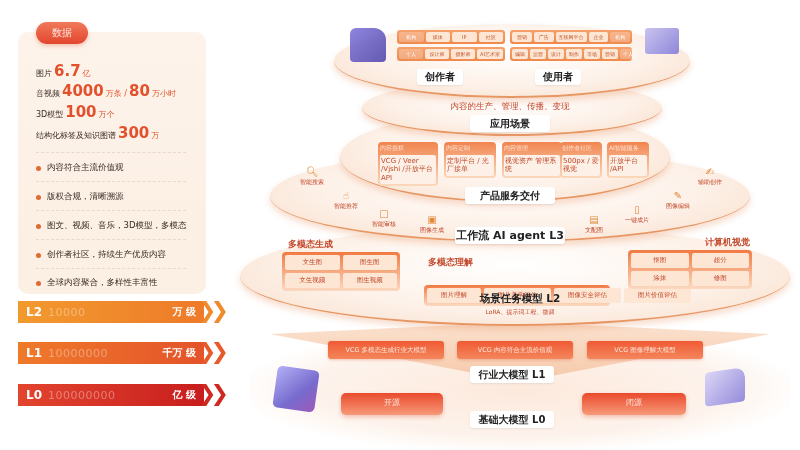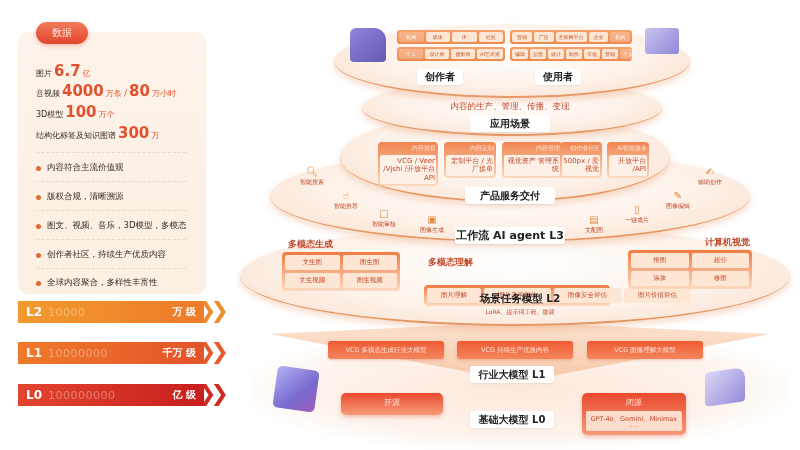--- a/index.html
+++ b/index.html
@@ -17,21 +17,21 @@
 .level{left:18px;width:186px;height:22px;display:flex;align-items:center;padding:0 8px;color:#fff;font-weight:bold;font-size:12px}
 .level .num{color:rgba(255,255,255,.35);font-weight:normal;margin-left:6px;font-size:11px;letter-spacing:.5px}
 .level .scale{margin-left:auto;font-size:10px}
 .chev{font-size:22px;font-weight:bold;line-height:1;letter-spacing:-6px}
 
 .ellipse{border-radius:50%;background:radial-gradient(ellipse at 50% 40%,#fff 0%,#fdf1e8 55%,#f8dcc8 100%);box-shadow:0 4px 6px rgba(226,120,60,.25);border-bottom:2px solid #e79763}
 .label-plate{background:#fff;border-radius:3px;font-weight:bold;font-size:10px;color:#222;display:flex;align-items:center;justify-content:center;box-shadow:0 1px 2px rgba(0,0,0,.08)}
 .tag-row{display:flex;gap:2px;padding:2px;background:linear-gradient(180deg,#f5a06b,#ef8a4e);border-radius:3px}
 .tag-row .t{background:#fde6d4;color:#c2562a;font-size:5px;padding:2px 3px;border-radius:2px;white-space:nowrap;flex:1;text-align:center}
 .tag-row .lead{background:rgba(255,255,255,.25);color:#fff}
-.prod{background:linear-gradient(180deg,#f18550,#fbd8bc);border-radius:4px;padding:2px;text-align:right}
+.prod{background:linear-gradient(180deg,#f18550,#fbd8bc);border-radius:4px;padding:2px;text-align:left}
 .prod .h{font-size:6px;color:#fde3d4;margin-bottom:2px}
 .prod .b{background:#fdf0e6;border-radius:2px;font-size:7px;color:#c2482a;line-height:1.2;padding:2px 1px}
 .wf{font-size:6px;color:#c2482a;text-align:center;white-space:nowrap}
 .wf .ic{display:block;font-size:10px;color:#e28a3a;margin-bottom:1px}
 .sec-title{font-size:9px;color:#c2482a;font-weight:bold;white-space:nowrap}
 .box{background:linear-gradient(180deg,#f17a42,#fbd9c0);border-radius:4px;padding:3px;display:grid;gap:3px}
 .box .c{background:#fde6d4;color:#c2482a;font-size:6.5px;text-align:center;padding:3px 14px;border-radius:2px;white-space:nowrap}
 .l1btn{height:18px;background:linear-gradient(180deg,#ef5a34,#f4865c);border-radius:3px;color:#fde8dc;font-size:6.5px;display:flex;align-items:center;justify-content:center;box-shadow:0 1px 3px rgba(220,70,40,.3)}
 .l0card{background:linear-gradient(180deg,#ea4a2e,#f69a78);border-radius:5px;padding:4px;text-align:center;box-shadow:0 2px 4px rgba(220,70,40,.3)}
 .l0card .h{color:#fde8dc;font-size:8px;margin-bottom:3px}
@@ -208,26 +208,25 @@
 <div class="abs box" style="left:628px;top:250px;width:124px;grid-template-columns:1fr 1fr">
   <div class="c">抠图</div>
   <div class="c">超分</div>
   <div class="c">涂抹</div>
   <div class="c">修图</div>
 </div>
 <div class="abs" style="left:470px;top:292px;width:100px;text-align:center;font-size:10.5px;font-weight:bold;color:#222">场景任务模型 L2</div>
 <div class="abs" style="left:470px;top:308px;width:100px;text-align:center;font-size:6px;color:#c2482a">LoRA、提示词工程、微调</div>
 
 <div class="abs l1btn" style="left:328px;top:341px;width:116px">VCG 多模态生成行业大模型</div>
-<div class="abs l1btn" style="left:457px;top:341px;width:116px">VCG 持续生产优质内容</div>
+<div class="abs l1btn" style="left:457px;top:341px;width:116px">VCG 内容符合主流价值观</div>
 <div class="abs l1btn" style="left:587px;top:341px;width:116px">VCG 图像理解大模型</div>
 <div class="abs label-plate" style="left:470px;top:366px;width:84px;height:17px">行业大模型 L1</div>
 
 <div class="abs" style="left:275px;top:368px;width:42px;height:42px;background:linear-gradient(135deg,#a7a3f5,#5f53c8 60%,#8b3fb0);border-radius:5px;transform:rotate(8deg);opacity:.85"></div>
 <div class="abs l0card" style="left:341px;top:393px;width:102px">
   <div class="h">开源</div>
 </div>
 <div class="abs label-plate" style="left:470px;top:411px;width:84px;height:17px">基础大模型 L0</div>
 <div class="abs l0card" style="left:582px;top:393px;width:104px">
   <div class="h">闭源</div>
-  <div class="b"><span>GPT-4o、Gemini、Minimax</span><div class="d">......</div></div>
 </div>
 <div class="abs" style="left:705px;top:370px;width:40px;height:34px;background:linear-gradient(135deg,#d7d3f8,#8a80d8);border-radius:4px 10px 4px 4px;transform:skewY(-8deg);opacity:.9"></div>
 
 </body></html>

